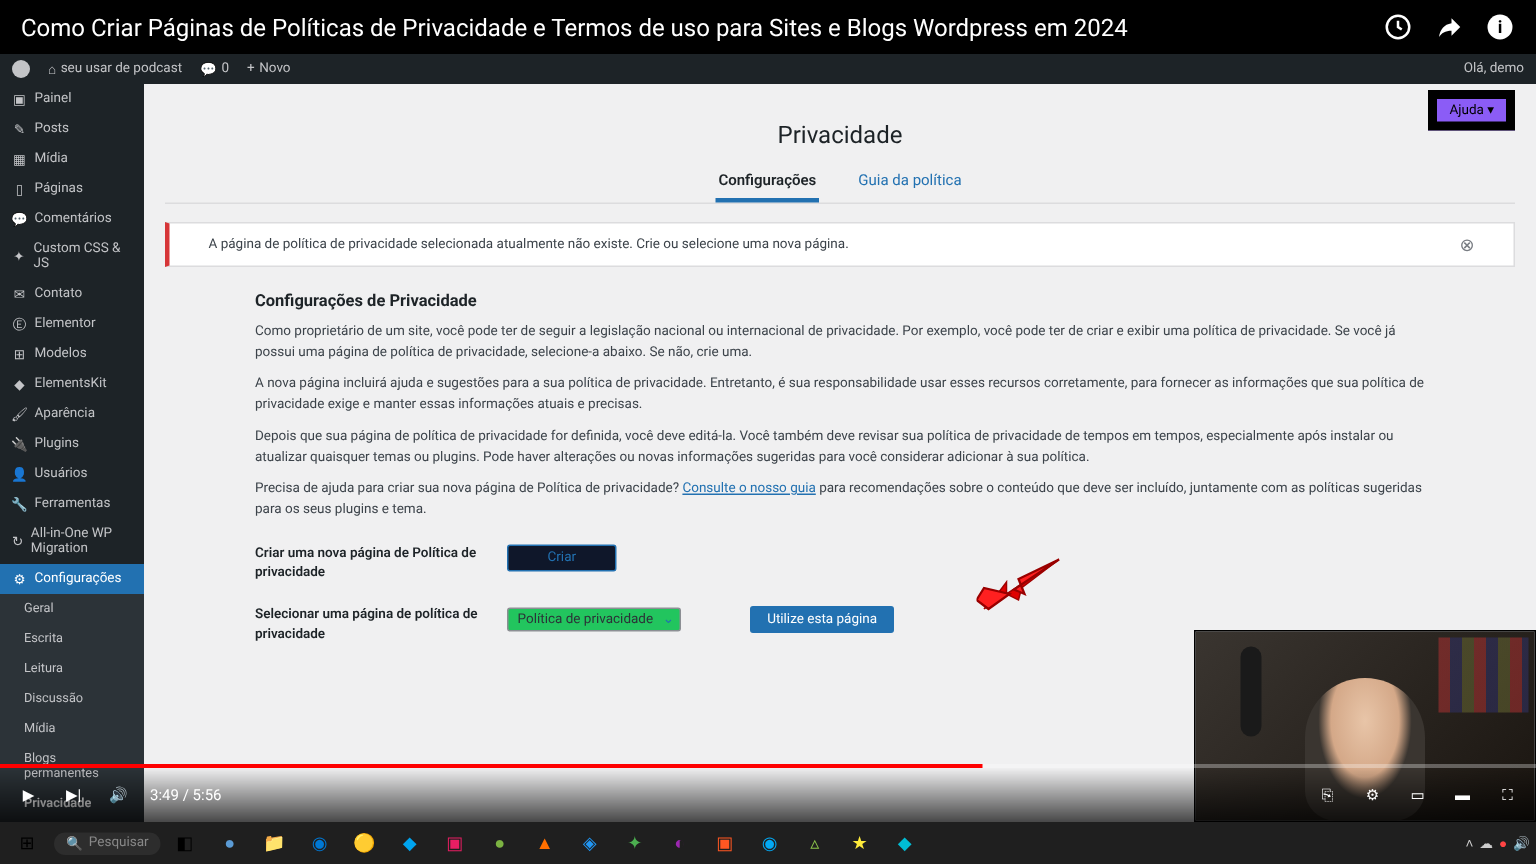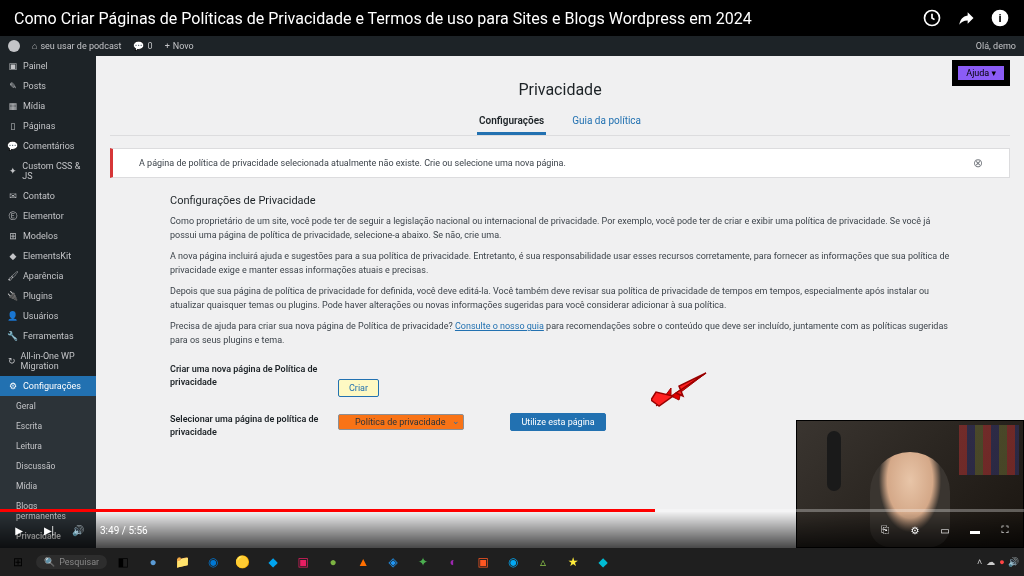--- a/index.html
+++ b/index.html
@@ -34,30 +34,30 @@
 .help-tab { position: absolute; top: 4px; right: 14px; font-size: 9px; border: 6px solid #000000; background: #8b5cf6; padding: 2px 8px; cursor: pointer; }
 .page-heading { text-align: center; font-size: 16px; font-weight: 400; color: #1d2327; margin-top: 20px; margin-bottom: 10px; }
 .tabs { display: flex; justify-content: center; gap: 24px; border-bottom: 1px solid #dcdcde; font-size: 10px; }
 .tab { padding: 6px 2px; cursor: pointer; color: #2271b1; }
 .tab.active { border-bottom: 3px solid #2271b1; color: #1d2327; font-weight: 600; }
 
 .notice { background: #fff; border: 1px solid #dcdcde; border-left: 3px solid #d63638; padding: 7px 26px; margin: 12px 0; font-size: 9px; color: #3c434a; display: flex; justify-content: space-between; align-items: center; }
 .notice-dismiss { color: #787c82; cursor: pointer; font-size: 12px; }
 
 .settings-section { padding: 4px 60px; }
-.section-title { font-size: 11px; font-weight: 400; color: #1d2327; margin-bottom: 8px; }
+.section-title { font-size: 11px; font-weight: 700; color: #1d2327; margin-bottom: 8px; }
 .section-text { font-size: 9px; color: #3c434a; margin-bottom: 8px; line-height: 1.5; }
 .section-text a { color: #2271b1; text-decoration: underline; }
 
 .form-row { display: flex; align-items: flex-start; gap: 8px; margin-top: 16px; }
 .form-label { width: 160px; font-size: 9px; font-weight: 600; color: #1d2327; line-height: 1.4; }
 .form-control { display: flex; gap: 6px; align-items: center; }
-.btn-secondary { border: 1px solid #2271b1; background: #fef9c3; color: #2271b1; padding: 3px 10px; font-size: 9px; cursor: pointer; border-radius: 2px; margin-top: 16px; }
+.btn-secondary { border: 1px solid #2271b1; background: #0f172a; color: #2271b1; padding: 3px 26px; font-size: 9px; cursor: pointer; border-radius: 2px; }
 .btn-primary { border: 1px solid #2271b1; background: #2271b1; color: #fff; padding: 3px 10px; font-size: 9px; cursor: pointer; border-radius: 2px; margin-left: 40px; }
-.select { border: 1px solid #8c8f94; background: #f97316; padding: 2px 18px 2px 16px; font-size: 9px; border-radius: 2px; position: relative; cursor: pointer; color: #2c3338; }
+.select { border: 1px solid #8c8f94; background: #22c55e; padding: 2px 18px 2px 6px; font-size: 9px; border-radius: 2px; position: relative; cursor: pointer; color: #2c3338; }
 .select::after { content: "⌄"; position: absolute; right: 4px; top: 1px; color: #2271b1; }
 
 
 .red-arrow { position: absolute; left: 555px; top: 312px; pointer-events: none; }
 
 
 .webcam { position: absolute; right: 0; bottom: 0; width: 228px; height: 128px; background: linear-gradient(135deg, #3a3530 0%, #2a2520 50%, #1a1510 100%); border: 1px solid #000; }
 .webcam-face { position: absolute; left: 50%; bottom: 0; transform: translateX(-50%); width: 80px; height: 95px; background: radial-gradient(ellipse at 50% 30%, #e8c5a8 0%, #d4a888 40%, #3a3530 55%); border-radius: 40px 40px 20px 20px; }
 .webcam-bg { position: absolute; right: 4px; top: 4px; width: 60px; height: 50px; background: repeating-linear-gradient(90deg, #a03030 0 8px, #303060 8px 16px, #606030 16px 24px); opacity: 0.6; }
 .webcam-mic { position: absolute; left: 30px; top: 10px; width: 14px; height: 60px; background: #1a1a1a; border-radius: 7px; }

